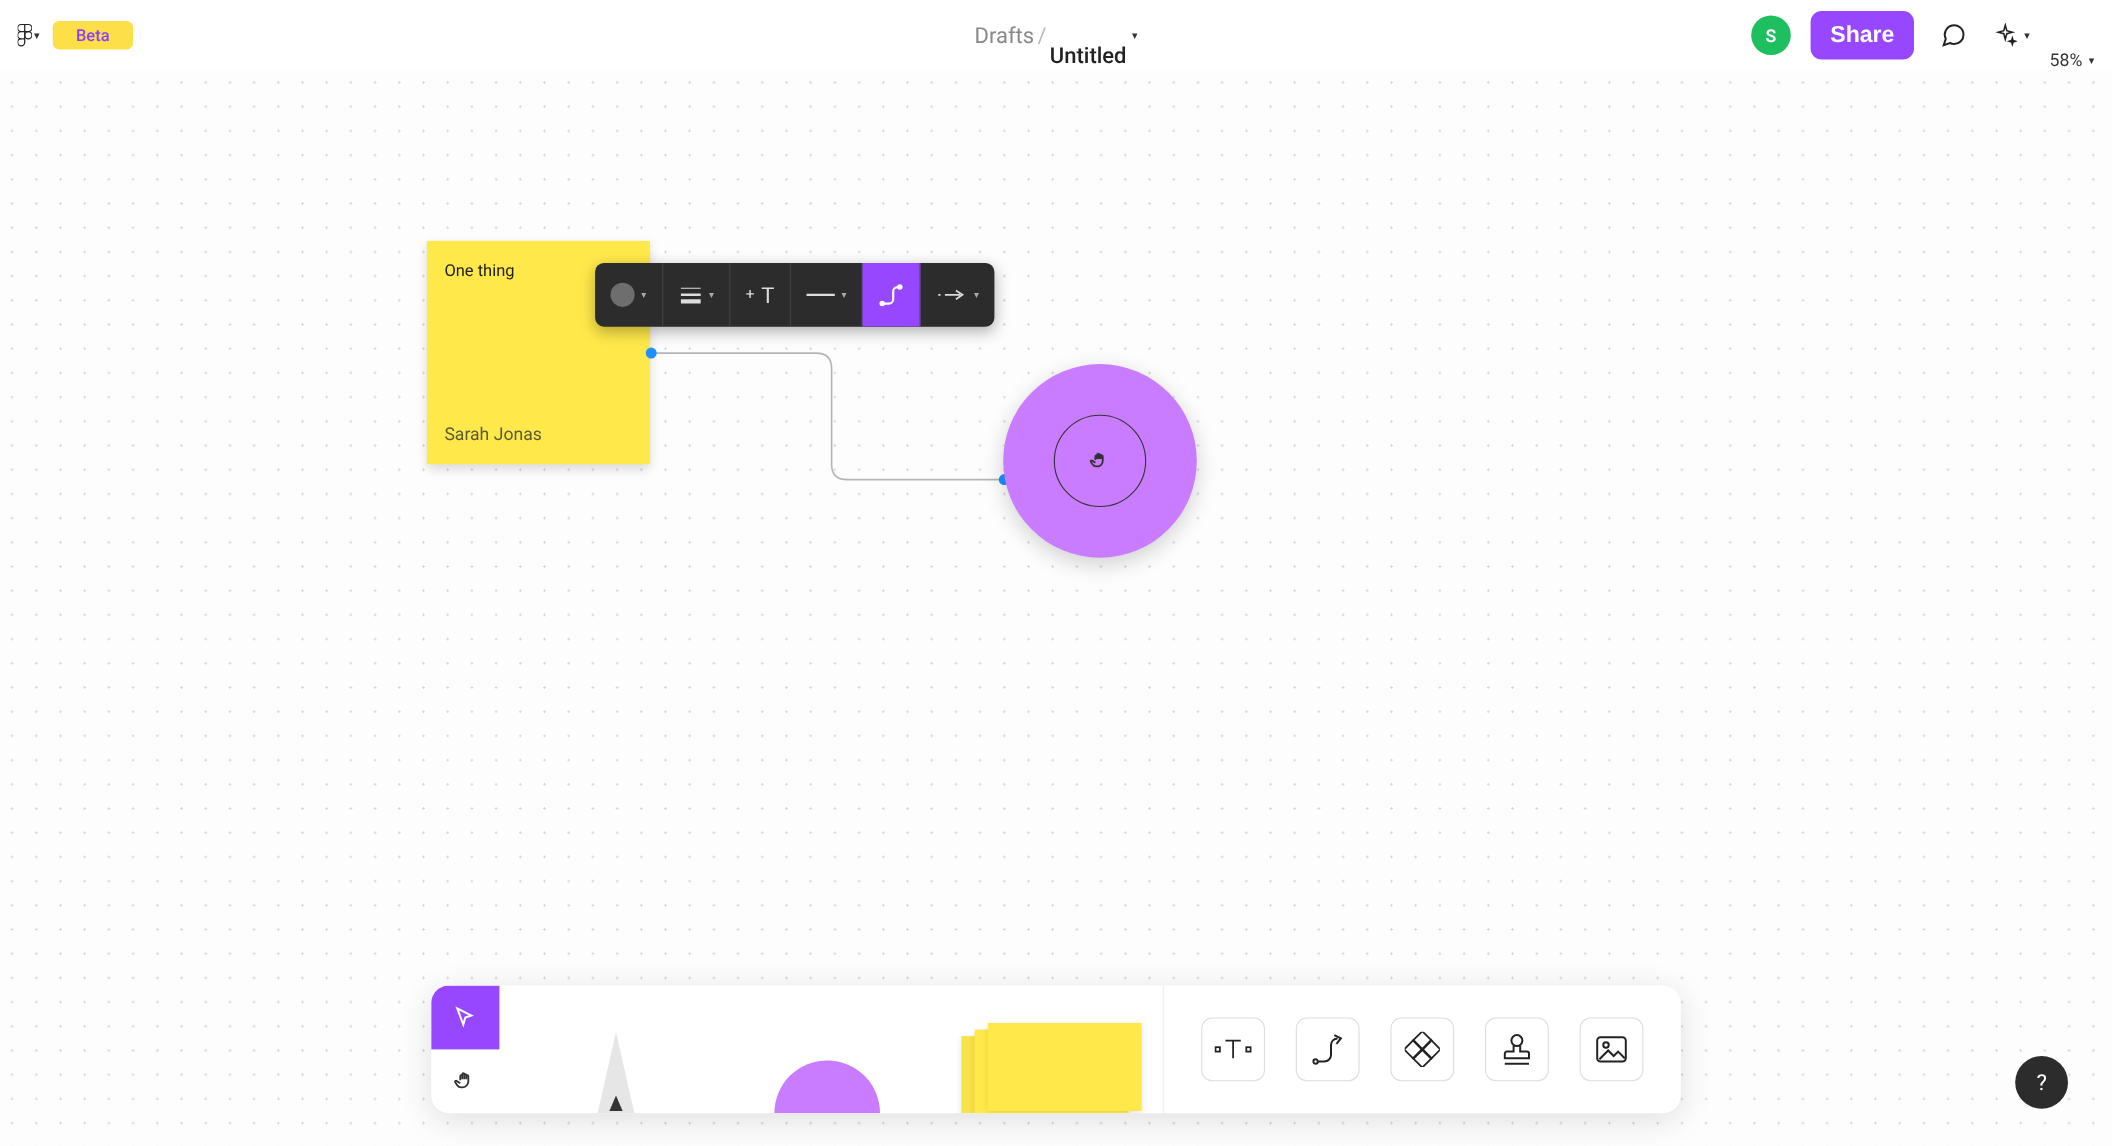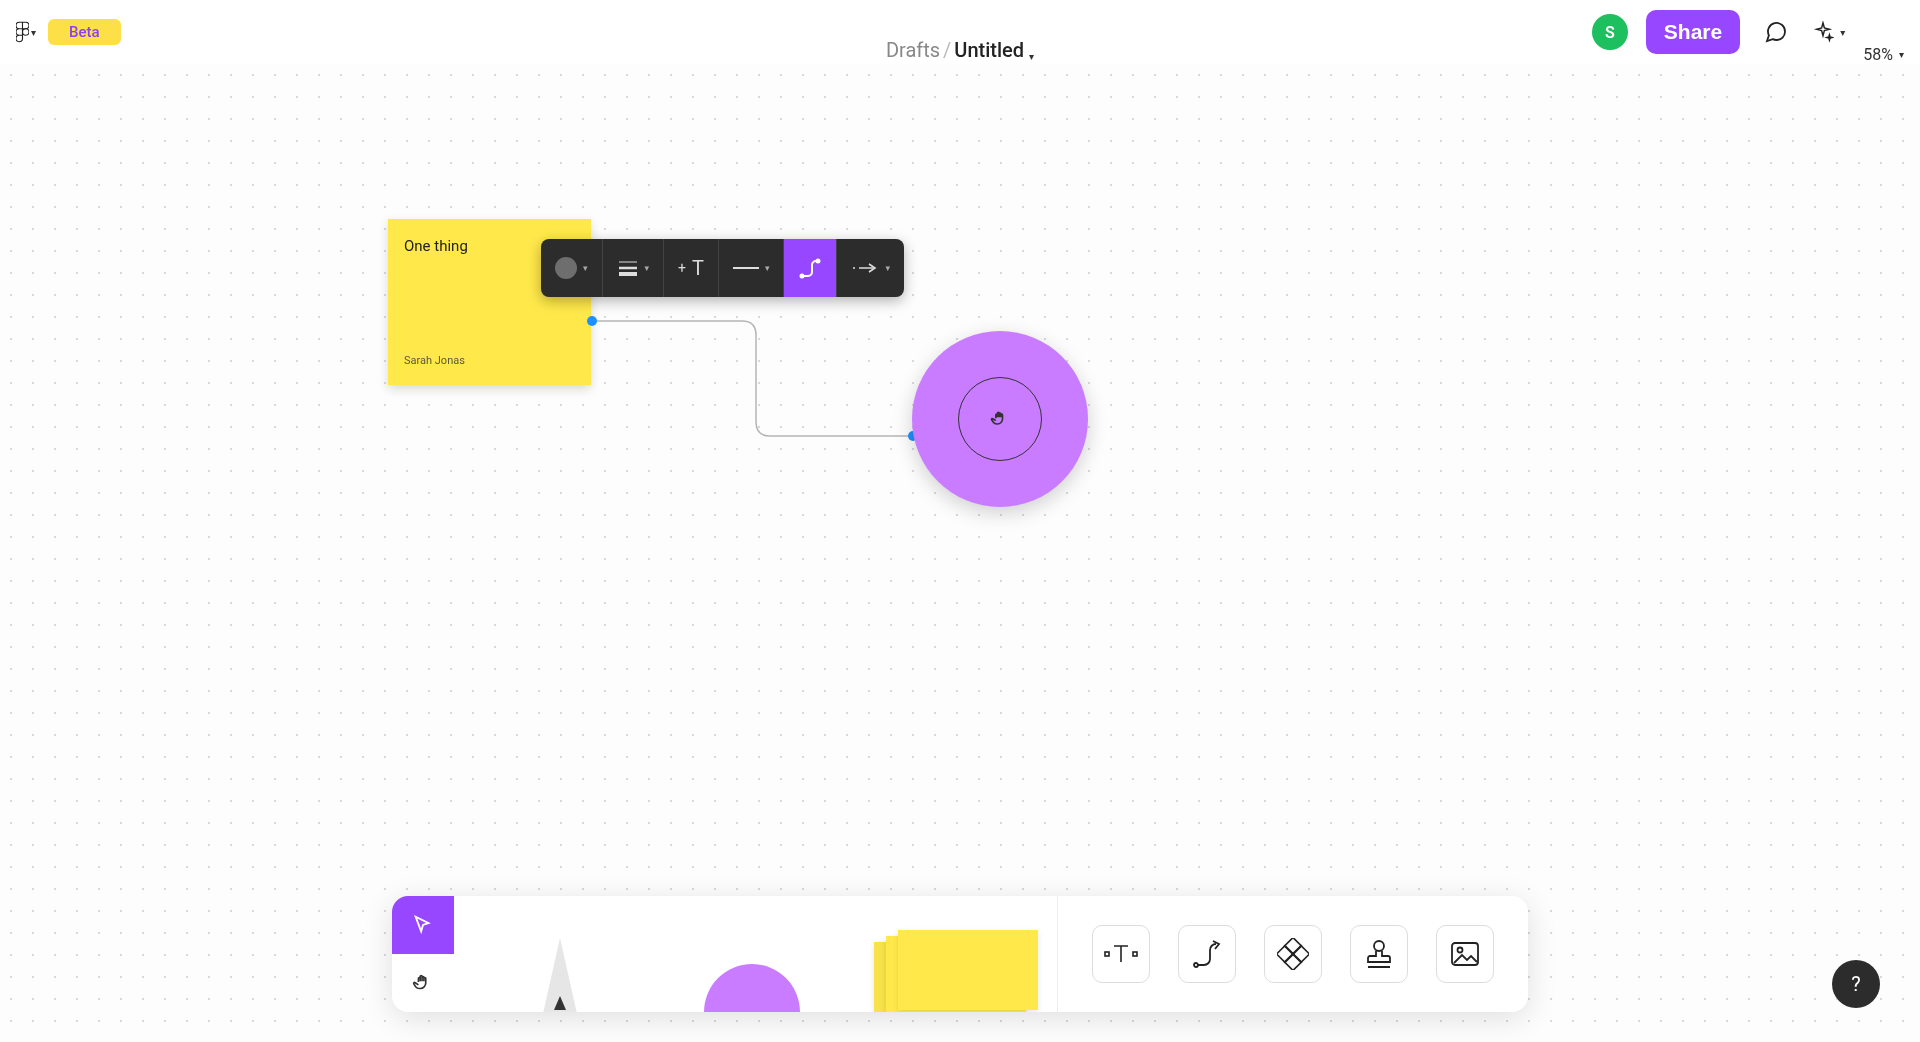--- a/index.html
+++ b/index.html
@@ -32,21 +32,21 @@
       font-size: 15px;
       font-weight: 500;
       padding: 4px 21px;
       border-radius: 6px;
     }
     .header-center {
       position: absolute;
       left: 50%;
       transform: translateX(-50%);
       display: flex;
-      align-items: flex-end;
+      align-items: center;
       gap: 3px;
       font-size: 20px;
     }
     .breadcrumb-folder { color: #888; cursor:pointer; }
     .breadcrumb-sep { color: #bbb; }
     .breadcrumb-file { color: #222; font-weight: 500; cursor:pointer;margin-top:36px; }
     .header-right { display: flex; align-items: center; gap: 18px; }
     .avatar {
       width: 36px; height: 36px; border-radius: 50%;
       background: #1dbf5e; color: #fff; font-weight: 600;
@@ -72,28 +72,28 @@
       top: 64px; left: 0; right: 0; bottom: 0;
       background: #fdfdfd;
       background-image: radial-gradient(circle, #d8d8d8 1px, transparent 1px);
       background-size: 22px 22px;
     }
 
     
     .sticky {
       position: absolute;
       left: 388px; top: 155px;
-      width: 203px; height: 166px;
+      width: 203px; height: 203px;
       background: #ffe94a;
       padding: 18px 16px;
       box-shadow: 0 4px 10px rgba(0,0,0,0.15);
       display:flex; flex-direction:column; justify-content:space-between;
     }
     .sticky-text { font-size: 15px; color: #222; }
-    .sticky-author { font-size: 11px; color: #5a5a3a; }
+    .sticky-author { font-size: 16px; color: #5a5a3a; }
 
     
     .shape-circle {
       position:absolute;
       left: 912px; top: 267px;
       width: 176px; height: 176px;
       border-radius: 50%;
       background: #c97cff;
       box-shadow: 0 6px 20px rgba(0,0,0,0.18);
       display:flex; align-items:center; justify-content:center;

